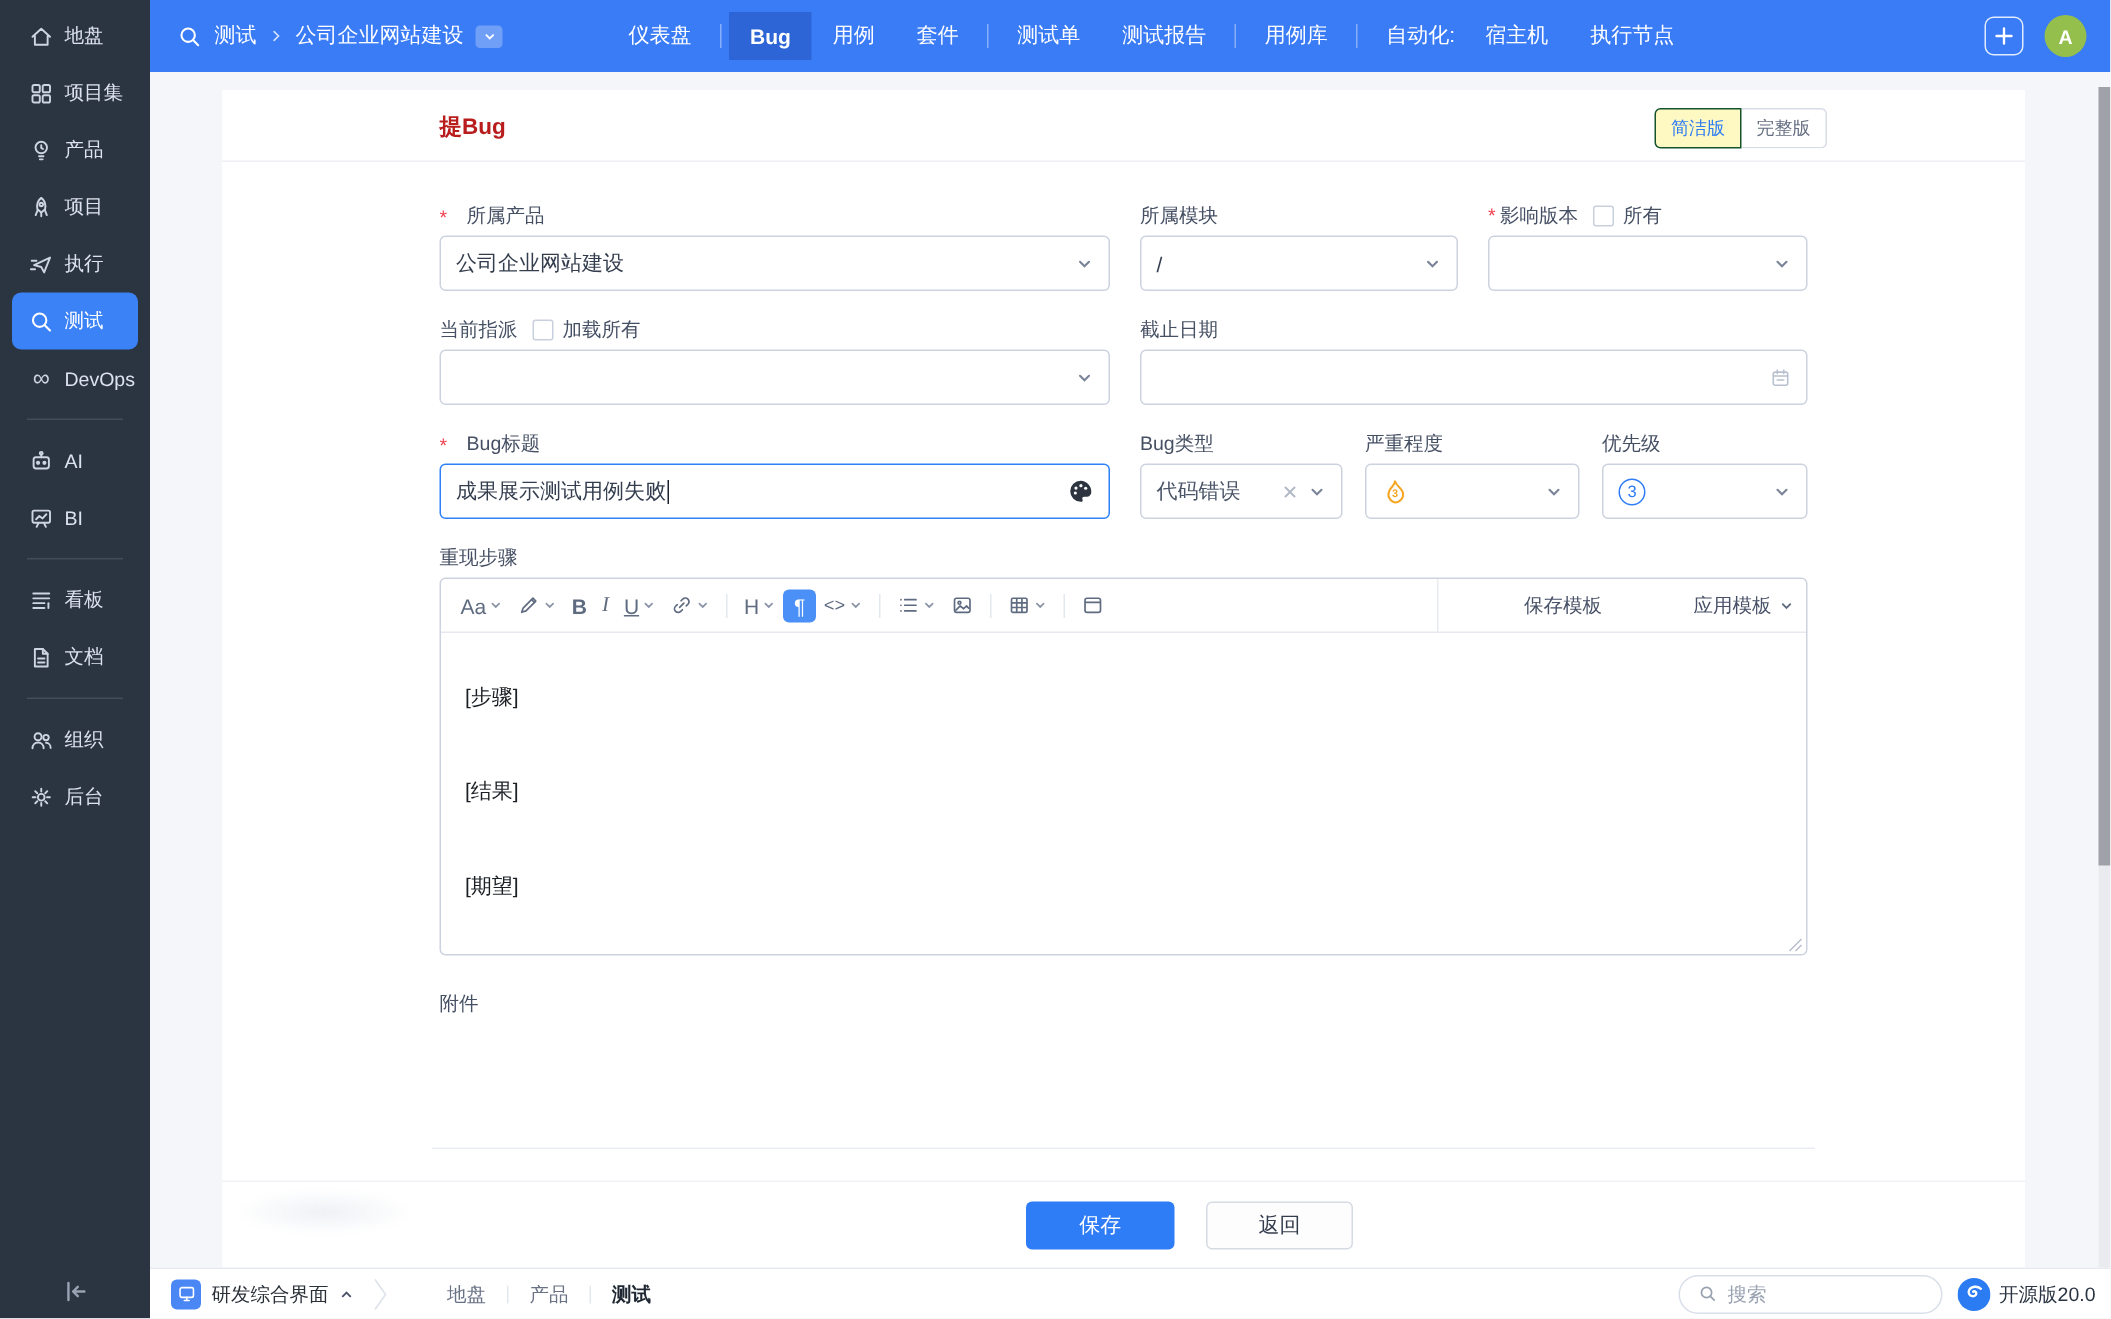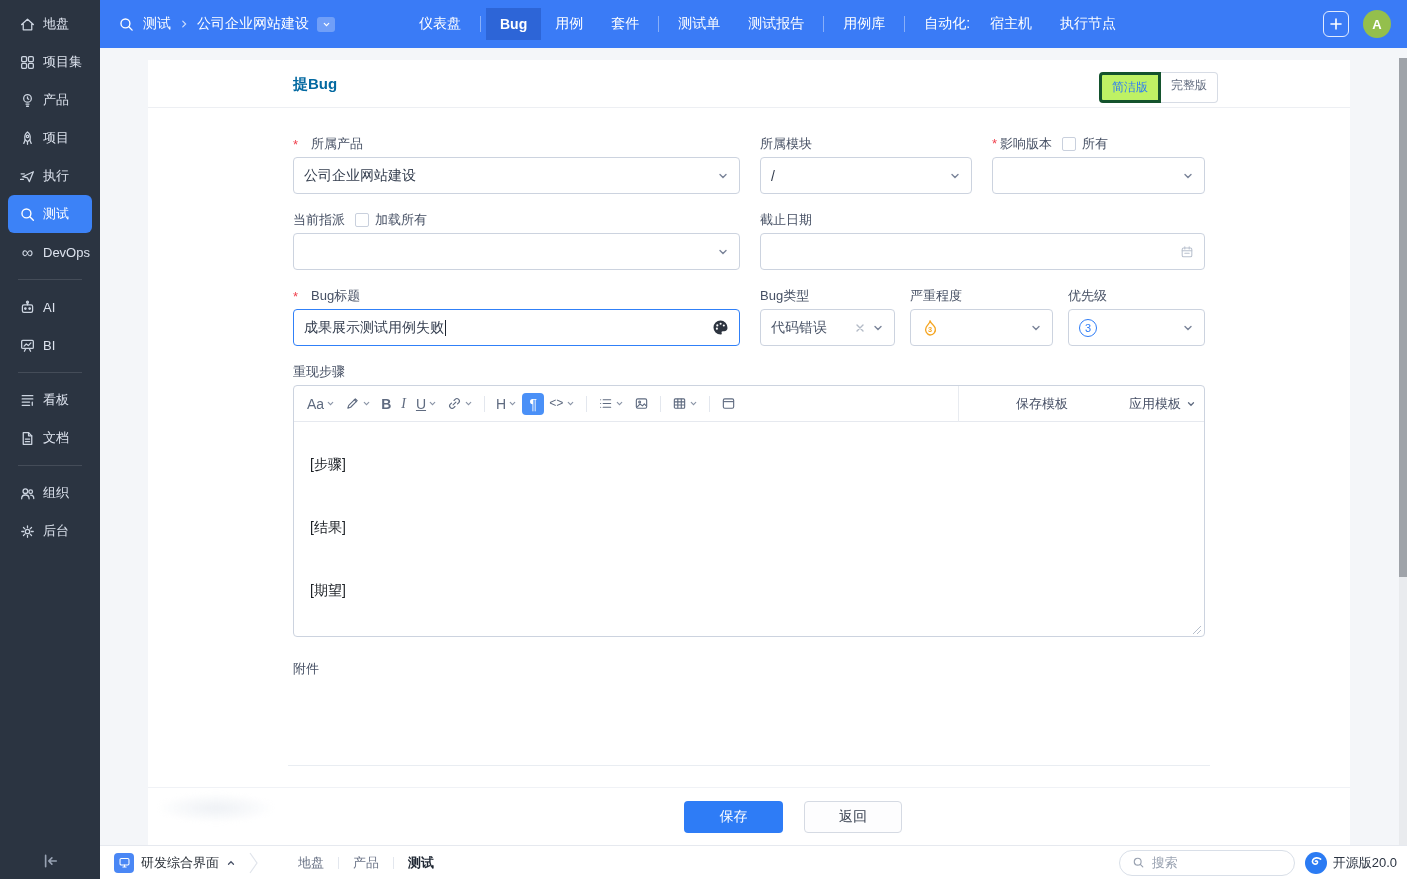--- a/index.html
+++ b/index.html
@@ -25,23 +25,23 @@
   .nav-item.active { background:rgba(13,48,135,.28); font-weight:bold; }
   .nav-label { padding:0 6px 0 14px; cursor:default; }
   .nav-div { width:1px; height:16px; background:rgba(255,255,255,.4); margin:0 5px; }
   #nav-right { position:absolute; right:16px; top:0; height:48px; display:flex; align-items:center; gap:14px; }
   #plus-btn { width:26px; height:26px; border:1.5px solid rgba(255,255,255,.85); border-radius:6px; display:flex; align-items:center; justify-content:center; cursor:pointer; }
   #avatar { width:28px; height:28px; border-radius:50%; background:#94bf4c; display:flex; align-items:center; justify-content:center; font-size:13px; font-weight:bold; color:#fff; cursor:pointer; }
 
   
   #card { position:absolute; left:148px; top:60px; width:1202px; height:785px; background:#fff; }
   #card-header { position:relative; height:48px; border-bottom:1px solid #edeff3; }
-  #page-title { position:absolute; left:145px; top:15px; font-size:15px; font-weight:bold; color:#0369a1; }
+  #page-title { position:absolute; left:145px; top:15px; font-size:15px; font-weight:bold; color:#b91c1c; }
   #mode-toggle { position:absolute; right:132px; top:12px; display:flex; font-size:12px; }
-  #mode-simple { padding:4px 10px; border:3px solid #14532d; color:#2e7cf6; border-radius:4px 0 0 4px; background:#bef264; cursor:pointer; position:relative; z-index:2; }
+  #mode-simple { padding:4px 10px; border:1px solid #14532d; color:#2e7cf6; border-radius:4px 0 0 4px; background:#fef9c3; cursor:pointer; position:relative; z-index:2; }
   #mode-full { padding:4px 10px; border:1px solid #d7dce5; border-left:none; color:#646e80; border-radius:0 4px 4px 0; background:#fff; cursor:pointer; }
 
   .lbl { position:absolute; font-size:13px; color:#465064; display:flex; align-items:center; gap:10px; }
   .req:before { content:"*"; color:#f0414e; margin-right:3px; font-size:13px; }
   .chk { width:14px; height:14px; border:1px solid #c9d0dd; border-radius:2px; background:#fff; display:inline-block; cursor:pointer; }
   .chk-lab { display:inline-flex; align-items:center; gap:6px; font-weight:normal; }
 
   .fld { position:absolute; height:37px; border:1px solid #ccd3df; border-radius:4px; background:#fff; display:flex; align-items:center; padding:0 10px; font-size:14px; color:#333d4e; cursor:pointer; }
   .fld .grow { flex:1; }
   .fld svg.chev { width:12px; height:12px; }

